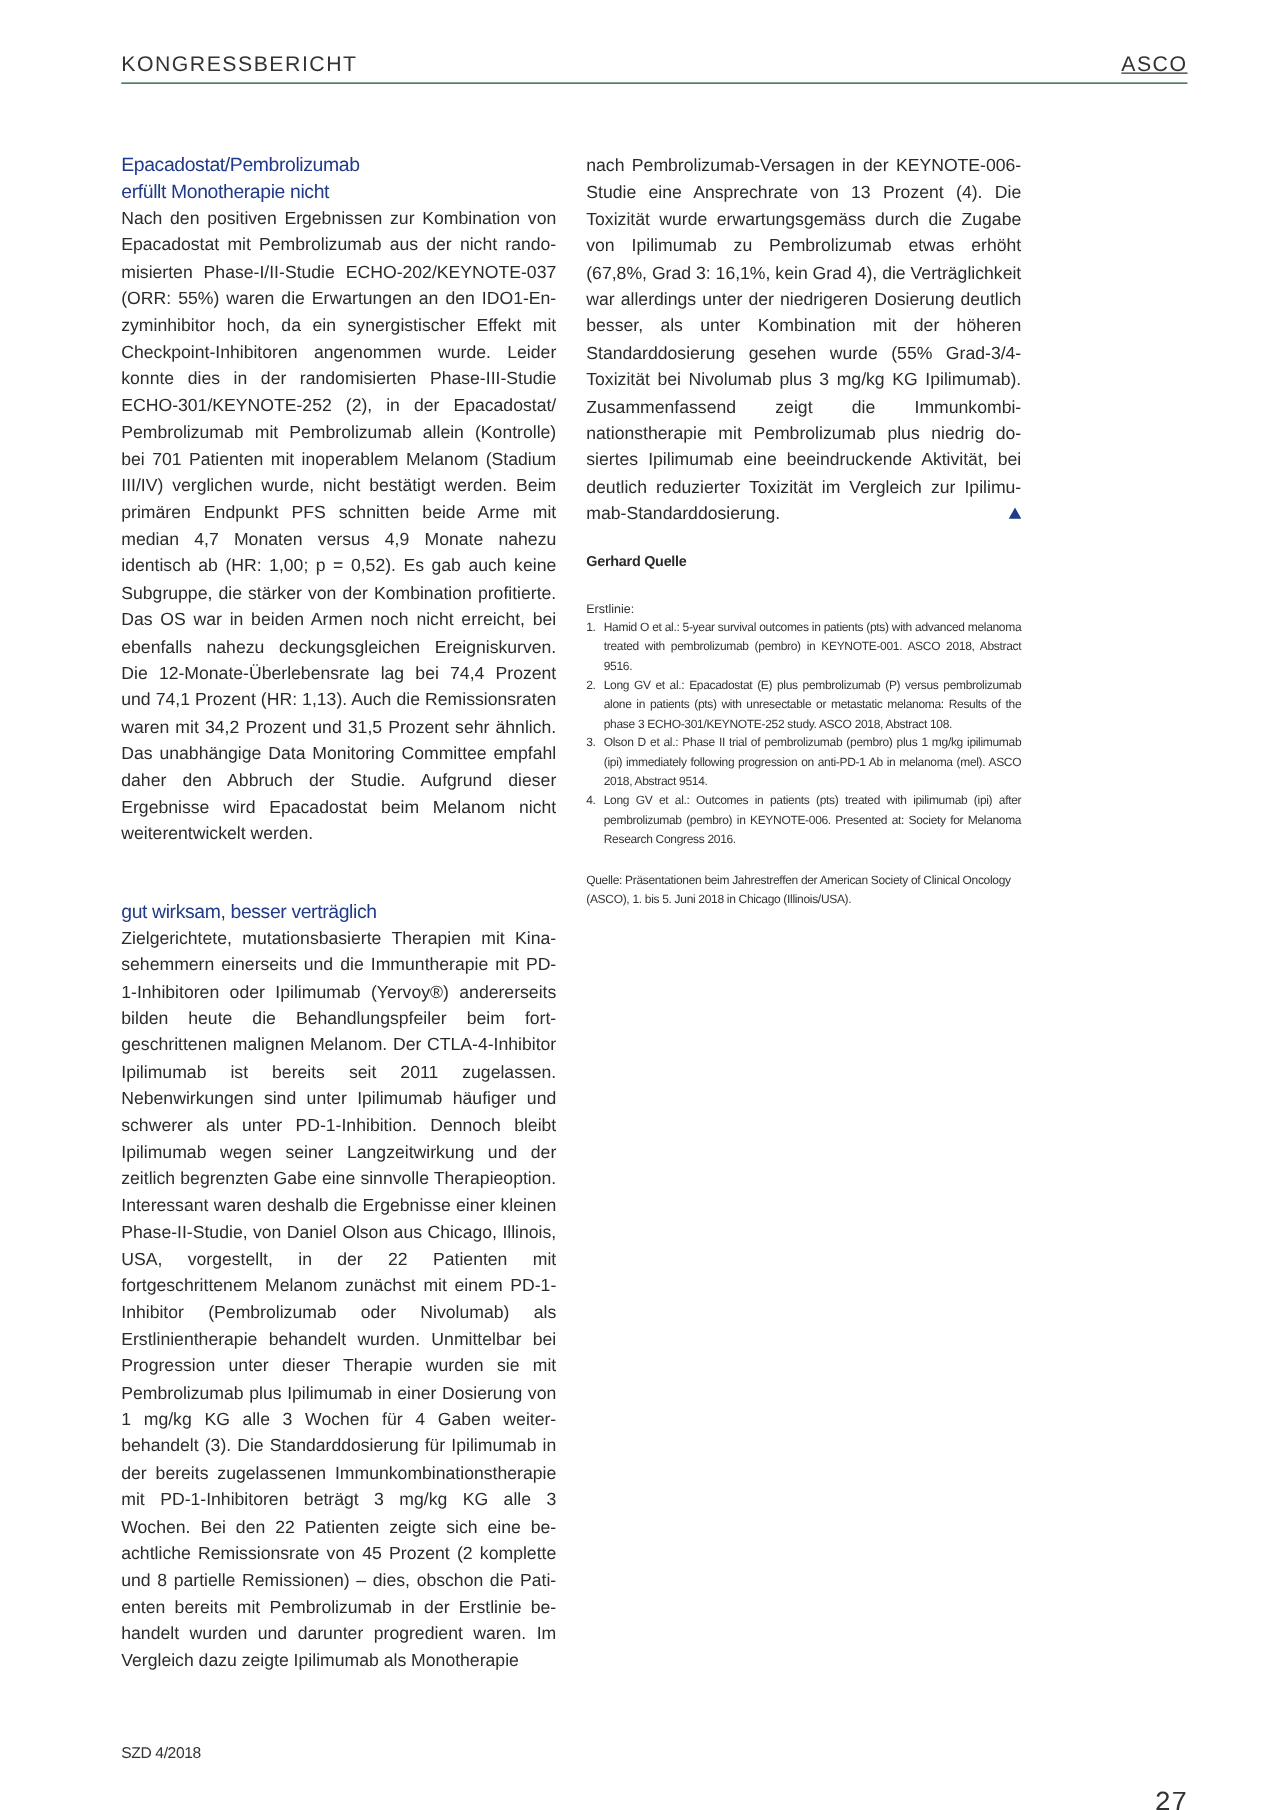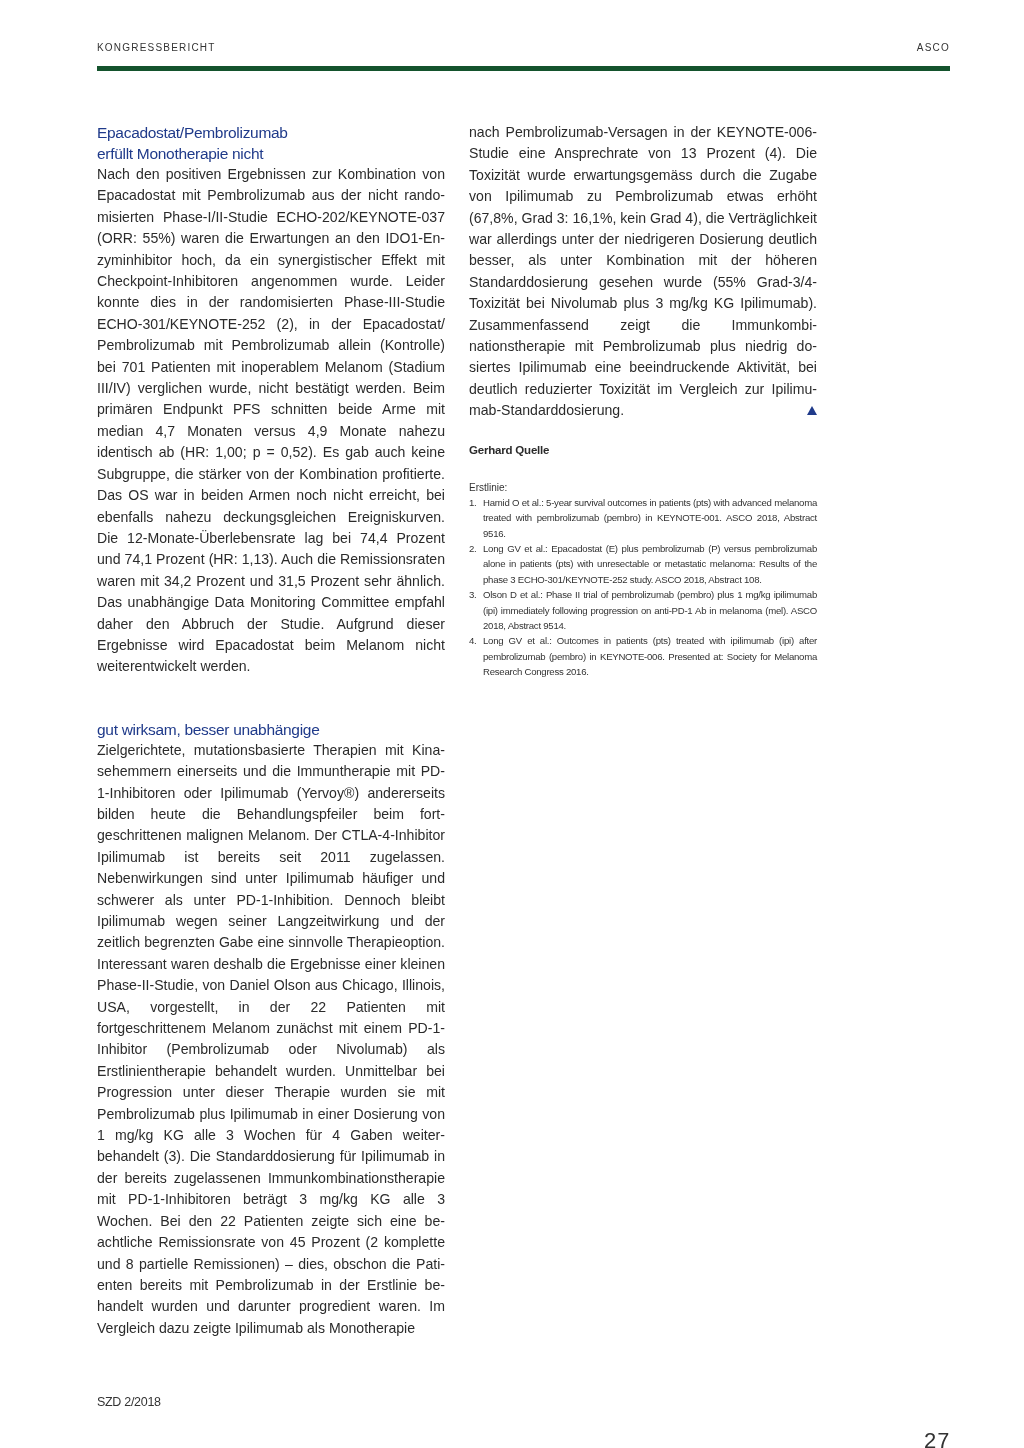--- a/index.html
+++ b/index.html
@@ -1,24 +1,24 @@
 <!DOCTYPE html>
 <html><head>
 <meta charset="utf-8">
 <style>
   html, body { margin: 0; padding: 0; background: #ffffff; }
   body { width: 1024px; height: 1448px; position: relative; overflow: hidden; color: #2b2b2b; }
   .running-head {
     position: absolute; left: 97px; top: 38px; width: 853px; height: 28px;
-    border-bottom: 5px solid #14532d;
-    font-family: "Liberation Sans", sans-serif; font-size: 10px; letter-spacing: 1.2px;
+    border-bottom: 1px solid #14532d;
+    font-family: "Liberation Sans", sans-serif; font-size: 17px; letter-spacing: 1.2px;
     color: #333; text-transform: uppercase;
   }
   .running-head .left { position: absolute; left: 0; top: 4px; }
-  .running-head .right { position: absolute; right: 0; top: 4px; }
+  .running-head .right { position: absolute; right: 0; top: 4px; text-decoration: underline; }
 
   .col { position: absolute; font-family: "Liberation Sans", sans-serif; }
   .col-left { left: 97px; top: 122px; width: 348px; }
   .col-right { left: 469px; top: 122px; width: 348px; }
 
   .heading {
     font-family: "Liberation Sans", sans-serif; font-weight: normal;
     color: #1f3a8a; font-size: 15.5px; line-height: 21px; margin: 0; letter-spacing: -0.3px;
   }
   .body-text {
@@ -66,37 +66,38 @@
   <h2 class="heading">
     <span>Epacadostat/Pembrolizumab</span><br>
     <span>erfüllt Monotherapie nicht</span>
   </h2>
   <p class="body-text">Nach den positiven Ergebnissen zur Kombination von Epacadostat mit Pembrolizumab aus der nicht rando­misierten Phase-I/II-Studie ECHO-202/KEYNOTE-037 (ORR: 55%) waren die Erwartungen an den IDO1-En­zyminhibitor hoch, da ein synergistischer Effekt mit Checkpoint-Inhibitoren angenommen wurde. Leider konnte dies in der randomisierten Phase-III-Studie ECHO-301/KEYNOTE-252 (2), in der Epacadostat/​Pembrolizumab mit Pembrolizumab allein (Kontrolle) bei 701 Patienten mit inoperablem Melanom (Sta­dium III/IV) verglichen wurde, nicht bestätigt werden. Beim primären Endpunkt PFS schnitten beide Arme mit median 4,7 Monaten versus 4,9 Monate nahezu identisch ab (HR: 1,00; p = 0,52). Es gab auch keine Subgruppe, die stärker von der Kombination pro­fitierte. Das OS war in beiden Armen noch nicht erreicht, bei ebenfalls nahezu deckungsgleichen Er­eigniskurven. Die 12-Monate-Überlebensrate lag bei 74,4 Prozent und 74,1 Prozent (HR: 1,13). Auch die Remissionsraten waren mit 34,2 Prozent und 31,5 Pro­zent sehr ähnlich. Das unabhängige Data Monitoring Committee empfahl daher den Abbruch der Studie. Aufgrund dieser Ergebnisse wird Epacadostat beim Melanom nicht weiterentwickelt werden.</p>
 
   <div class="section-gap"></div>
 
   <h2 class="heading">
     <br>
-    <span>gut wirksam, besser unabhängige</span>
+    <span>gut wirksam, besser verträglich</span>
   </h2>
   <p class="body-text">Zielgerichtete, mutationsbasierte Therapien mit Kina­sehemmern einerseits und die Immuntherapie mit PD-1-Inhibitoren oder Ipilimumab (Yervoy®) anderer­seits bilden heute die Behandlungspfeiler beim fort­geschrittenen malignen Melanom. Der CTLA-4-Inhi­bitor Ipilimumab ist bereits seit 2011 zugelassen. Nebenwirkungen sind unter Ipilimumab häufiger und schwerer als unter PD-1-Inhibition. Dennoch bleibt Ipilimumab wegen seiner Langzeitwirkung und der zeitlich begrenzten Gabe eine sinnvolle Therapie­option. Interessant waren deshalb die Ergebnisse einer kleinen Phase-II-Studie, von Daniel Olson aus Chicago, Illinois, USA, vorgestellt, in der 22 Patienten mit fortgeschrittenem Melanom zunächst mit einem PD-1-Inhibitor (Pembrolizumab oder Nivolumab) als Erstlinientherapie behandelt wurden. Unmittelbar bei Progression unter dieser Therapie wurden sie mit Pembrolizumab plus Ipilimumab in einer Dosierung von 1 mg/kg KG alle 3 Wochen für 4 Gaben weiter­behandelt (3). Die Standarddosierung für Ipilimumab in der bereits zugelassenen Immunkombinationsthe­rapie mit PD-1-Inhibitoren beträgt 3 mg/kg KG alle 3 Wochen. Bei den 22 Patienten zeigte sich eine be­achtliche Remissionsrate von 45 Prozent (2 komplette und 8 partielle Remissionen) – dies, obschon die Pati­enten bereits mit Pembrolizumab in der Erstlinie be­handelt wurden und darunter progredient waren. Im Vergleich dazu zeigte Ipilimumab als Monotherapie</p>
 </div>
 
 <div class="col col-right">
   <p class="body-text">
     <span>nach Pembrolizumab-Versagen in der KEYNOTE-006-Studie eine Ansprechrate von 13 Prozent (4). Die Toxizität wurde erwartungsgemäss durch die Zugabe von Ipilimumab zu Pembrolizumab etwas erhöht (67,8%, Grad 3: 16,1%, kein Grad 4), die Verträglich­keit war allerdings unter der niedrigeren Dosierung deutlich besser, als unter Kombination mit der höhe­ren Standarddosierung gesehen wurde (55% Grad-3/4-Toxizität bei Nivolumab plus 3 mg/kg KG Ipilimu­mab). Zusammenfassend zeigt die Immunkombi­nationstherapie mit Pembrolizumab plus niedrig do­siertes Ipilimumab eine beeindruckende Aktivität, bei deutlich reduzierter Toxizität im Vergleich zur Ipilimu­mab-Standarddosierung.</span>
     <span class="end-triangle"></span>
   </p>
 
   <p class="author">Gerhard Quelle</p>
 
   <p class="refs-label">Erstlinie:</p>
   <ol class="refs">
     <li><span class="num">1.</span><span>Hamid O et al.: 5-year survival outcomes in patients (pts) with advanced melanoma treated with pembrolizumab (pembro) in KEYNOTE-001. ASCO 2018, Abstract 9516.</span></li>
     <li><span class="num">2.</span><span>Long GV et al.: Epacadostat (E) plus pembrolizumab (P) versus pembrolizumab alone in patients (pts) with unresectable or metastatic melanoma: Results of the phase 3 ECHO-301/KEYNOTE-252 study. ASCO 2018, Abstract 108.</span></li>
     <li><span class="num">3.</span><span>Olson D et al.: Phase II trial of pembrolizumab (pembro) plus 1 mg/kg ipilimumab (ipi) immediately following progression on anti-PD-1 Ab in melanoma (mel). ASCO 2018, Abstract 9514.</span></li>
     <li><span class="num">4.</span><span>Long GV et al.: Outcomes in patients (pts) treated with ipilimumab (ipi) after pembrolizumab (pembro) in KEYNOTE-006. Presented at: Society for Melanoma Research Congress 2016.</span></li>
   </ol>
 
+  <p class="source">Quelle: Präsentationen beim Jahrestreffen der American Society of Clinical Oncology (ASCO), 1. bis 5. Juni 2018 in Chicago (Illinois/USA).</p>
 </div>
 
-<div class="footer-left">SZD 2/2018</div>
+<div class="footer-left">SZD 4/2018</div>
 <div class="footer-right">27</div>
 
 </body></html>

